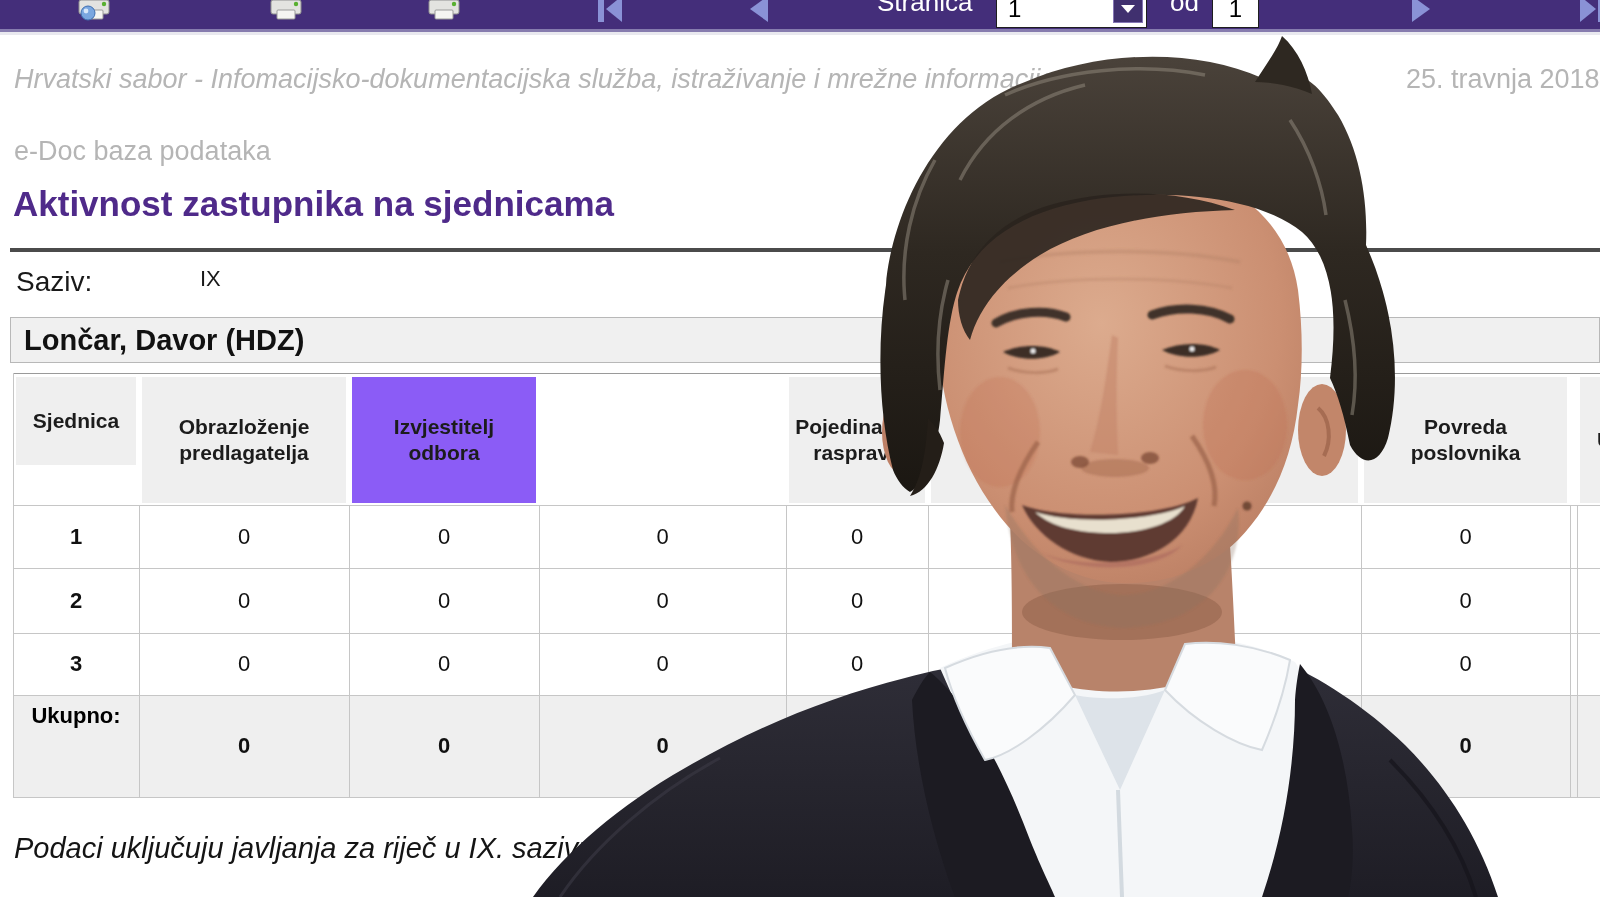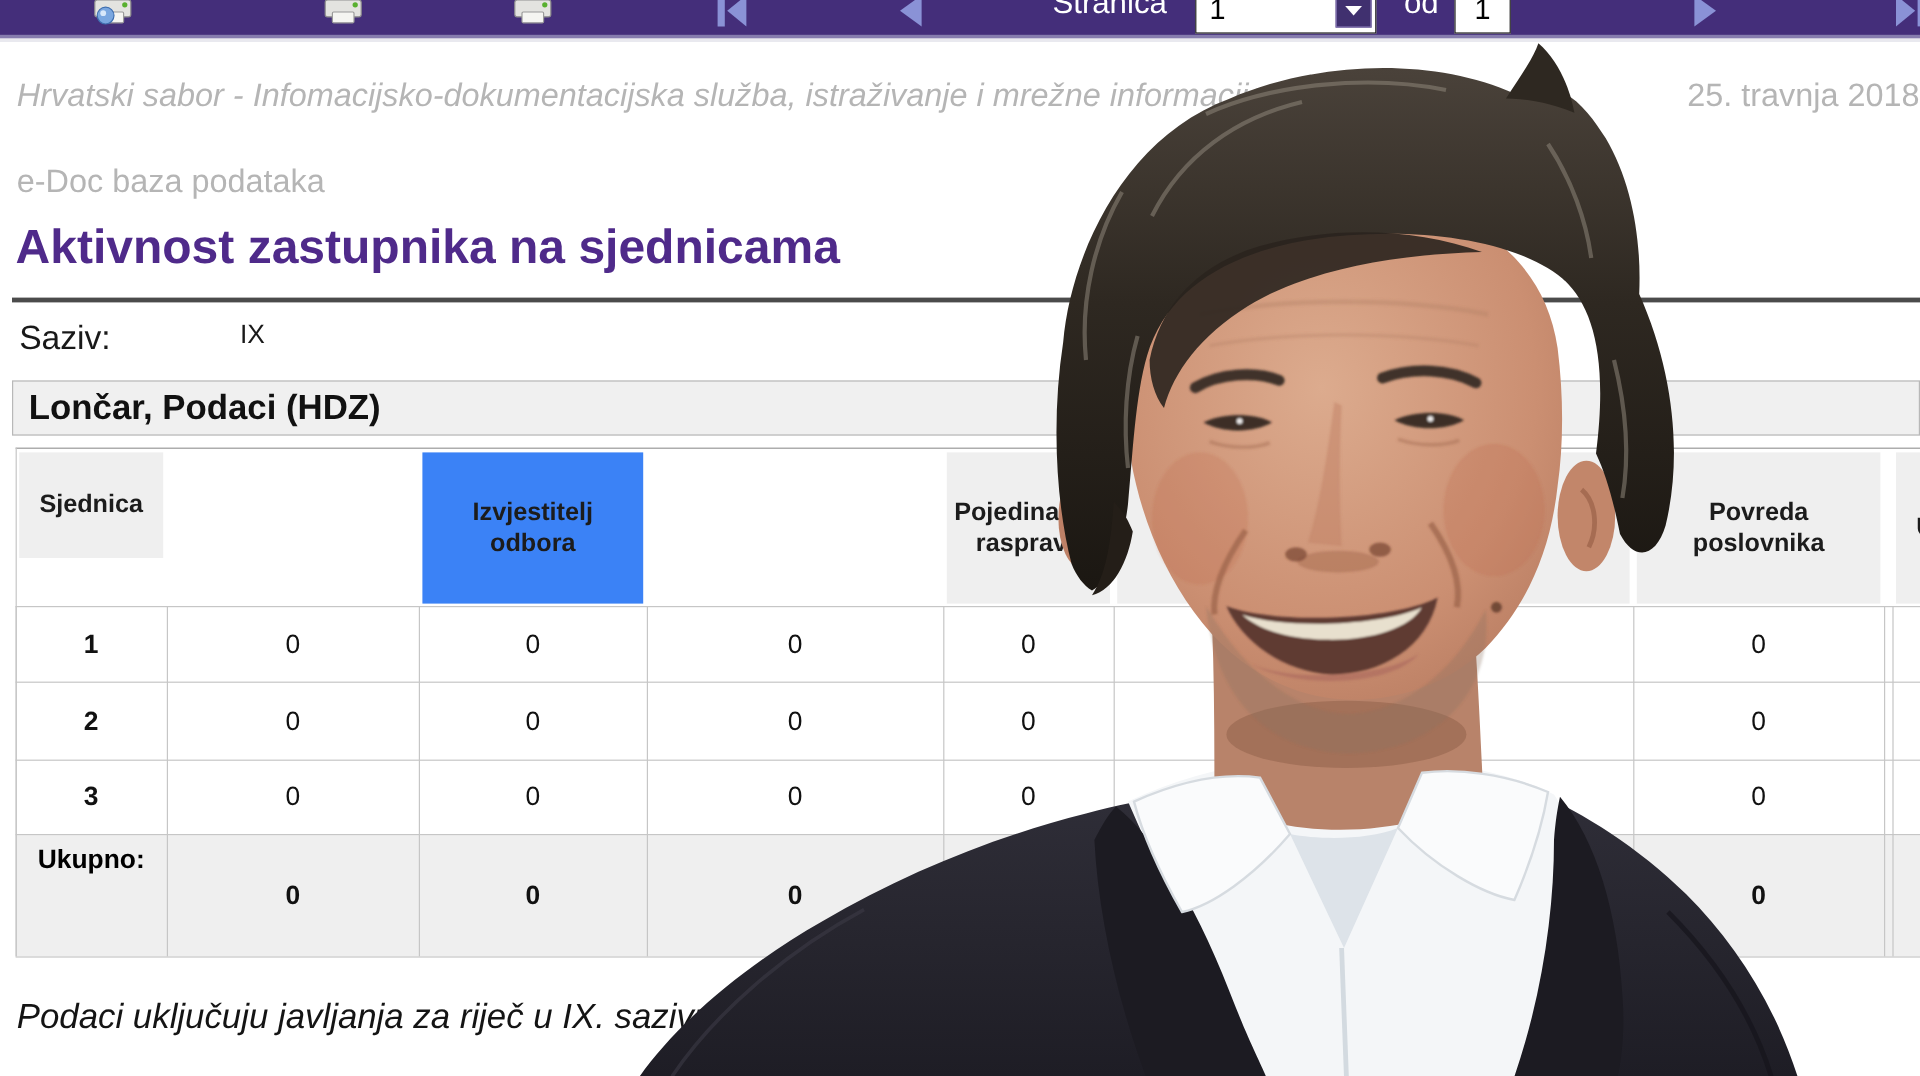--- a/index.html
+++ b/index.html
@@ -21,21 +21,21 @@
     width:0;height:0;border-left:7px solid transparent;border-right:7px solid transparent;
     border-top:8px solid #fff}
   .tb-box{position:absolute;left:1212px;top:-10px;width:47px;height:38px;background:#fff;
     border:1px solid #1e1e1e;z-index:11;box-sizing:border-box;display:flex;
     align-items:center;justify-content:center;font-size:24px;color:#000}
   
   .doc-muted{position:absolute;color:#b5b5b5;font-size:27px;white-space:nowrap;z-index:1}
   .org-line{left:14px;top:64px;font-style:italic}
   .date-line{left:1406px;top:64px}
   .app-line{left:14px;top:136px}
-  .page-title{position:absolute;left:13px;top:184px;font-size:40px;font-weight:bold;
+  .page-title{position:absolute;left:13px;top:184px;font-size:35px;font-weight:bold;
     color:#4f2a8a;white-space:nowrap;z-index:1}
   .title-rule{position:absolute;left:10px;top:248px;width:1590px;height:4px;background:#4b4b4b;z-index:1}
   .saziv-label{position:absolute;left:16px;top:266px;font-size:28px;color:#191919;z-index:1}
   .saziv-value{position:absolute;left:200px;top:266px;font-size:22px;color:#191919;z-index:1}
   .member-bar{position:absolute;left:10px;top:317px;width:1590px;height:46px;background:#f0f0f0;
     border:1px solid #b8b8b8;box-sizing:border-box;display:flex;align-items:center;z-index:1}
   .member-bar span{font-size:29px;font-weight:bold;color:#111;padding-left:13px;white-space:nowrap}
   #activity-table{position:absolute;left:0;top:0;width:1600px;height:897px;z-index:1}
   #activity-table div{position:absolute;white-space:nowrap}
   .footnote{position:absolute;left:14px;top:832px;font-size:29px;font-style:italic;
@@ -97,27 +97,28 @@
 <div class="doc-muted date-line">25. travnja 2018.</div>
 <div class="doc-muted app-line">e-Doc baza podataka</div>
 
 <div class="page-title">Aktivnost zastupnika na sjednicama</div>
 <div class="title-rule"></div>
 
 <div class="saziv-label">Saziv:</div>
 <div class="saziv-value">IX</div>
 
 <div class="member-bar">
-  <span>Lončar, Podaci (HDZ)</span>
+  <span>Lončar, Davor (HDZ)</span>
 </div>
 
 <div id="activity-table">
     <div style="left: 14px; top: 696px; width: 1586px; height: 101px; background: rgb(239, 239, 239);"></div>
     <div style="left: 16px; top: 377px; width: 120px; height: 88px; background: rgb(239, 239, 239); display: flex; align-items: center; justify-content: center; text-align: center; font-weight: bold; font-size: 21px; color: rgb(28, 28, 28); line-height: 1.25; padding: 0px 4px; box-sizing: border-box; white-space: normal;">Sjednica</div>
-    <div style="left: 352px; top: 377px; width: 184px; height: 126px; background: #3b82f6; display: flex; align-items: center; justify-content: center; text-align: center; font-weight: bold; font-size: 21px; color: rgb(28, 28, 28); line-height: 1.25; padding: 0px 4px; box-sizing: border-box; white-space: normal;">Izvjestitelj odbora</div>
+    <div style="left: 142px; top: 377px; width: 204px; height: 126px; background: rgb(239, 239, 239); display: flex; align-items: center; justify-content: center; text-align: center; font-weight: bold; font-size: 21px; color: rgb(28, 28, 28); line-height: 1.25; padding: 0px 4px; box-sizing: border-box; white-space: normal;">Obrazloženje predlagatelja</div>
+    <div style="left: 352px; top: 377px; width: 184px; height: 126px; background: #8b5cf6; display: flex; align-items: center; justify-content: center; text-align: center; font-weight: bold; font-size: 21px; color: rgb(28, 28, 28); line-height: 1.25; padding: 0px 4px; box-sizing: border-box; white-space: normal;">Izvjestitelj odbora</div>
     <div style="left: 789px; top: 377px; width: 136px; height: 126px; background: rgb(239, 239, 239); display: flex; align-items: center; justify-content: center; text-align: center; font-weight: bold; font-size: 21px; color: rgb(28, 28, 28); line-height: 1.25; padding: 0px 4px; box-sizing: border-box; white-space: normal;">Pojedinačna rasprava</div>
     <div style="left: 931px; top: 377px; width: 274px; height: 126px; background: rgb(239, 239, 239); display: flex; align-items: center; justify-content: center; text-align: center; font-weight: bold; font-size: 21px; color: rgb(28, 28, 28); line-height: 1.25; padding: 0px 4px; box-sizing: border-box; white-space: normal;"></div>
     <div style="left: 1211px; top: 377px; width: 147px; height: 126px; background: rgb(239, 239, 239); display: flex; align-items: center; justify-content: center; text-align: center; font-weight: bold; font-size: 21px; color: rgb(28, 28, 28); line-height: 1.25; padding: 0px 4px; box-sizing: border-box; white-space: normal;"></div>
     <div style="left: 1364px; top: 377px; width: 203px; height: 126px; background: rgb(239, 239, 239); display: flex; align-items: center; justify-content: center; text-align: center; font-weight: bold; font-size: 21px; color: rgb(28, 28, 28); line-height: 1.25; padding: 0px 4px; box-sizing: border-box; white-space: normal;">Povreda poslovnika</div>
     <div style="left: 1580px; top: 377px; width: 112px; height: 126px; background: rgb(239, 239, 239); display: flex; align-items: center; justify-content: center; text-align: center; font-weight: bold; font-size: 21px; color: rgb(28, 28, 28); line-height: 1.25; padding: 0px 4px; box-sizing: border-box; white-space: normal;">Ukupno</div>
     <div style="left: 13px; top: 373px; width: 1587px; height: 1px; background: rgb(154, 154, 154);"></div>
     <div style="left: 13px; top: 505px; width: 1587px; height: 1px; background: rgb(198, 198, 198);"></div>
     <div style="left: 13px; top: 568px; width: 1587px; height: 1px; background: rgb(198, 198, 198);"></div>
     <div style="left: 13px; top: 633px; width: 1587px; height: 1px; background: rgb(198, 198, 198);"></div>
     <div style="left: 13px; top: 695px; width: 1587px; height: 1px; background: rgb(198, 198, 198);"></div>

